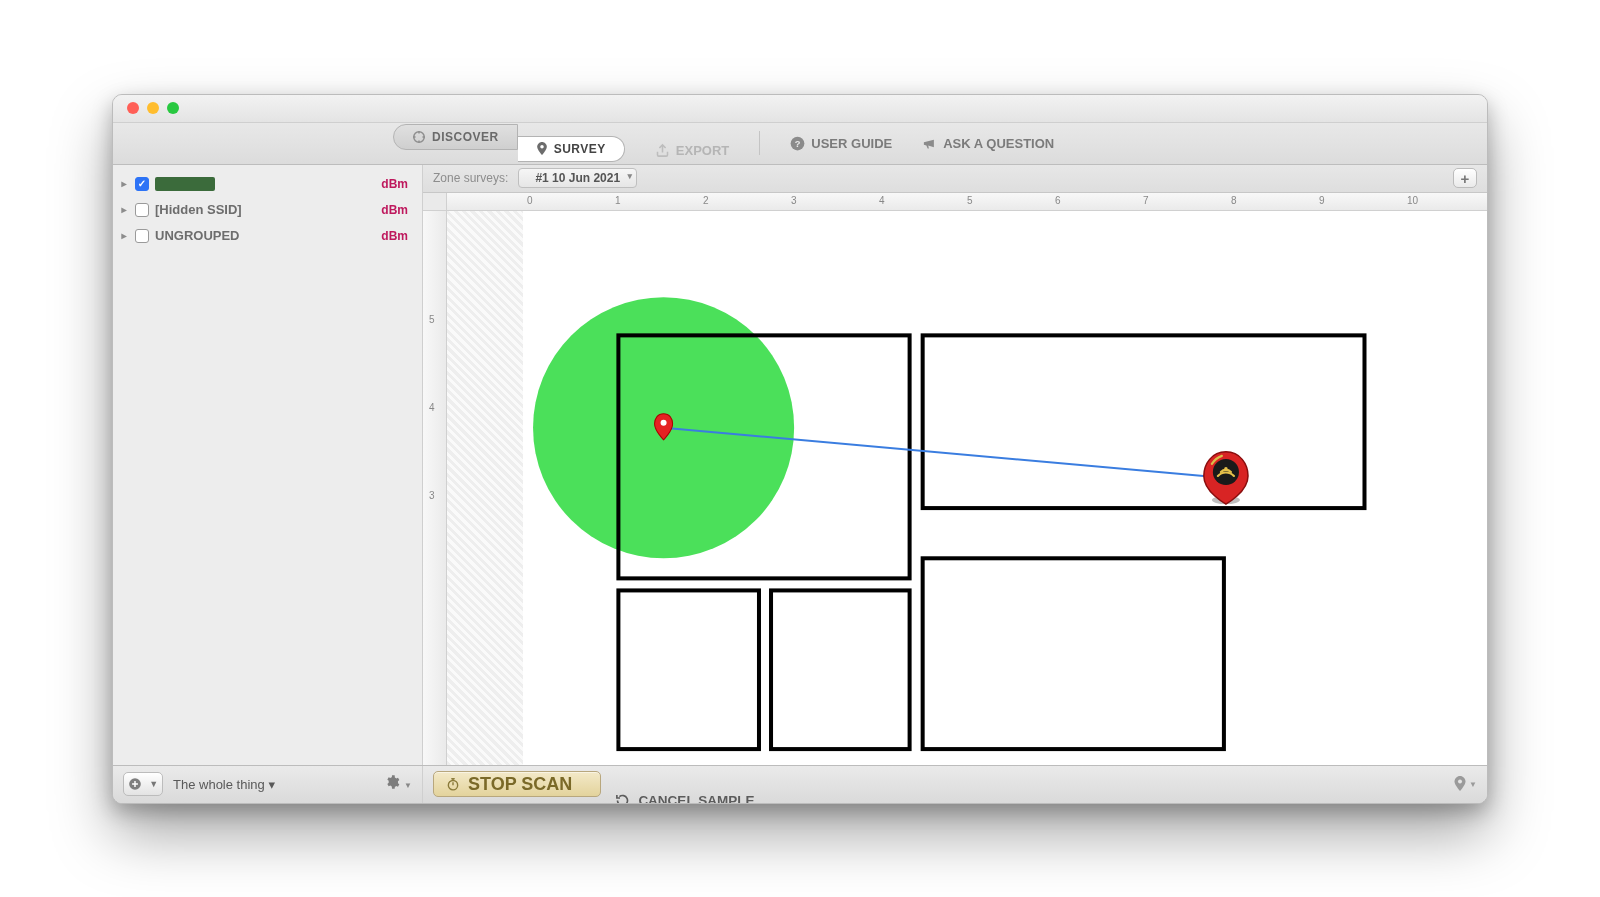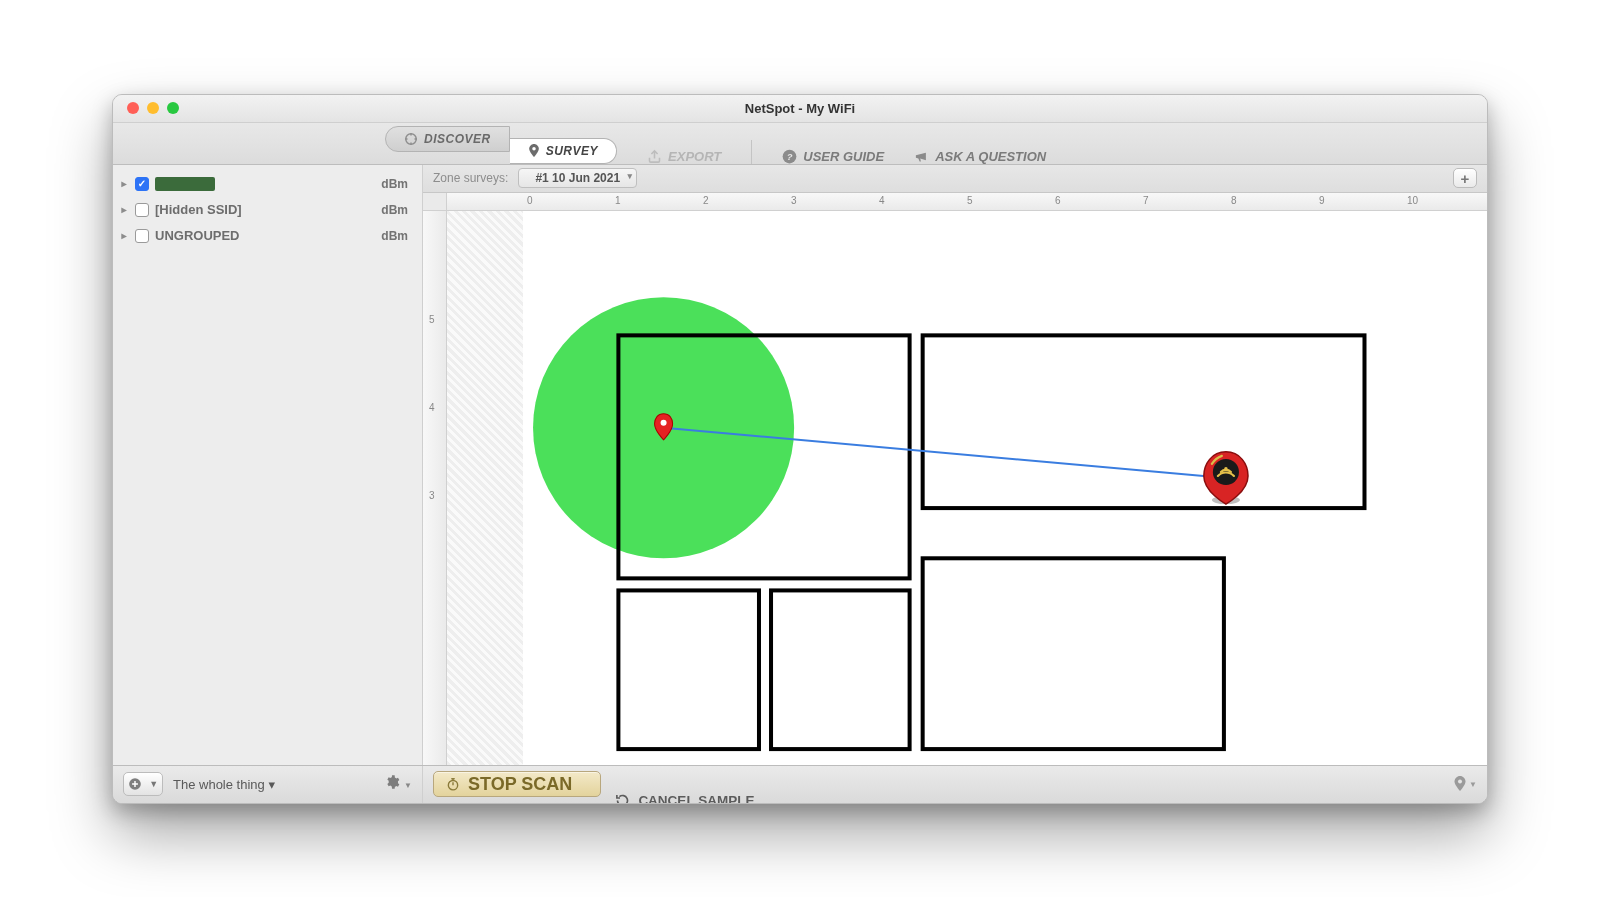--- a/index.html
+++ b/index.html
@@ -22,22 +22,22 @@
   }
   .traffic { display:flex; gap:8px; padding-left:14px; }
   .dot { width:12px; height:12px; border-radius:50%; }
   .dot.red{background:#ff5f57;} .dot.yellow{background:#ffbd2e;} .dot.green{background:#28c840;}
   .title { position:absolute; left:0; right:0; text-align:center; font-size:13px; font-weight:600; color:#333; pointer-events:none;}
   
   .toolbar {
     height: 42px;
     background: linear-gradient(#e8e8e8,#dcdcdc);
     border-bottom: 1px solid #bdbdbd;
-    display:flex; align-items:flex-end;
-    padding: 0 12px; gap: 30px; font-style: italic;
+    display:flex; align-items:center;
+    padding: 0 20px; gap: 30px;
   }
   .seg-group { display:flex; margin-left: 260px; }
   .seg {
     height: 26px; display:flex; align-items:center; gap:6px;
     padding: 0 18px; font-size:12px; font-weight:700; letter-spacing:0.5px;
     border:1px solid #b3b3b3; background: linear-gradient(#e0e0e0,#cfcfcf);
     color:#6a6a6a; cursor:pointer;
   }
   .seg:first-child { border-radius: 14px 0 0 14px; }
   .seg:last-child  { border-radius: 0 14px 14px 0; border-left:none;margin-top:12px;}
@@ -54,21 +54,21 @@
   }
   .side-row {
     display:flex; align-items:center; height:26px; padding:0 14px 0 6px; gap:6px;
     font-size:13px; color:#6d6d6d; font-weight:600;
   }
   .side-row .arrow { width:10px; text-align:center; color:#8c8c8c; font-size:10px;}
   .side-row .cb { width:14px; height:14px; border:1px solid #9a9a9a; border-radius:3px; background:#fff; display:flex; align-items:center; justify-content:center;}
   .side-row .cb.checked { background:#2d73f6; border-color:#2d73f6; color:#fff; font-size:10px; font-weight:900;}
   .side-row .ssid-hidden { width:60px; height:14px; background:#3b6b3b; border-radius:2px; }
   .side-row .label { flex:1; }
-  .side-row .unit { color:#737373; font-size:12px; font-weight:600; }
+  .side-row .unit { color:#be185d; font-size:12px; font-weight:600; }
   
   .main { flex:1; display:flex; flex-direction:column; background:#22c55e; min-width:0;}
   .zonebar {
     height:28px; display:flex; align-items:center; gap:10px; padding:0 10px;
     background:linear-gradient(#e7e7e7,#dedede); border-bottom:1px solid #c7c7c7;
     font-size:12px; color:#8d8d8d;
   }
   .zone-pill {
     background:linear-gradient(#f6f6f6,#e6e6e6); border:1px solid #bfbfbf; border-radius:4px;
     padding:2px 16px 2px 16px; color:#555; font-weight:600; position:relative; cursor:pointer;
@@ -117,21 +117,20 @@
 <body>
 
 <div class="window">
 
   <div class="titlebar">
     <div class="traffic">
       <div class="dot red"></div>
       <div class="dot yellow"></div>
       <div class="dot green"></div>
     </div>
-    <div class="title">NetSpot - My WiFi</div>
   </div>
 
   <div class="toolbar">
     <div class="seg-group">
       <div class="seg">
         <span class="ico">
           <svg width="14" height="14" viewBox="0 0 24 24" fill="none" stroke="#8e8e8e" stroke-width="2.5">
               <circle cx="12" cy="12" r="9"></circle>
               <line x1="12" y1="2" x2="12" y2="6"></line>
               <line x1="12" y1="18" x2="12" y2="22"></line>

